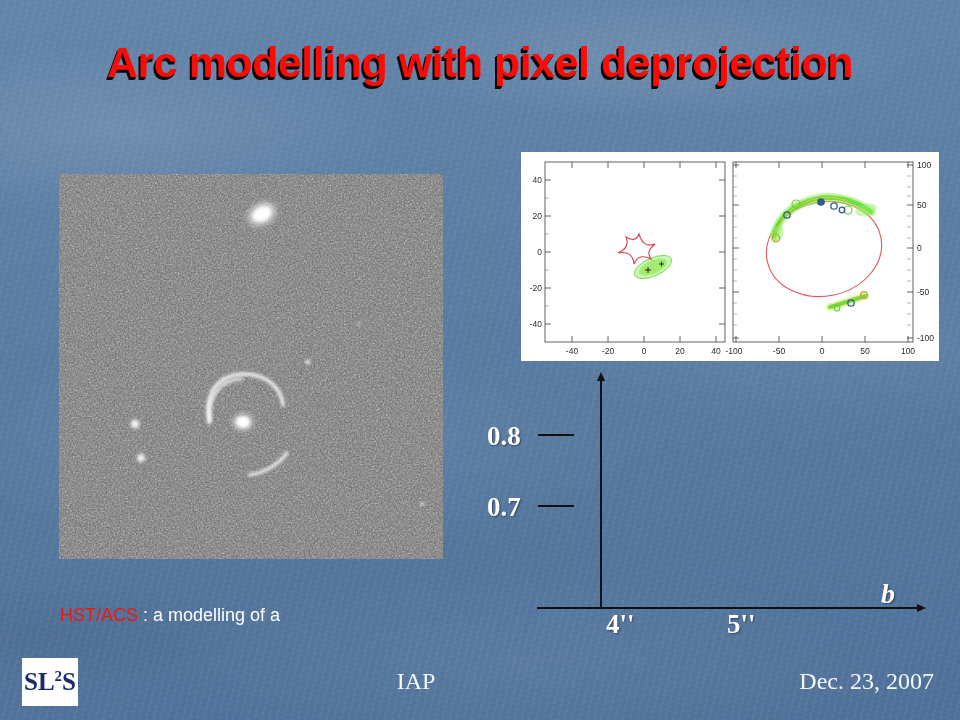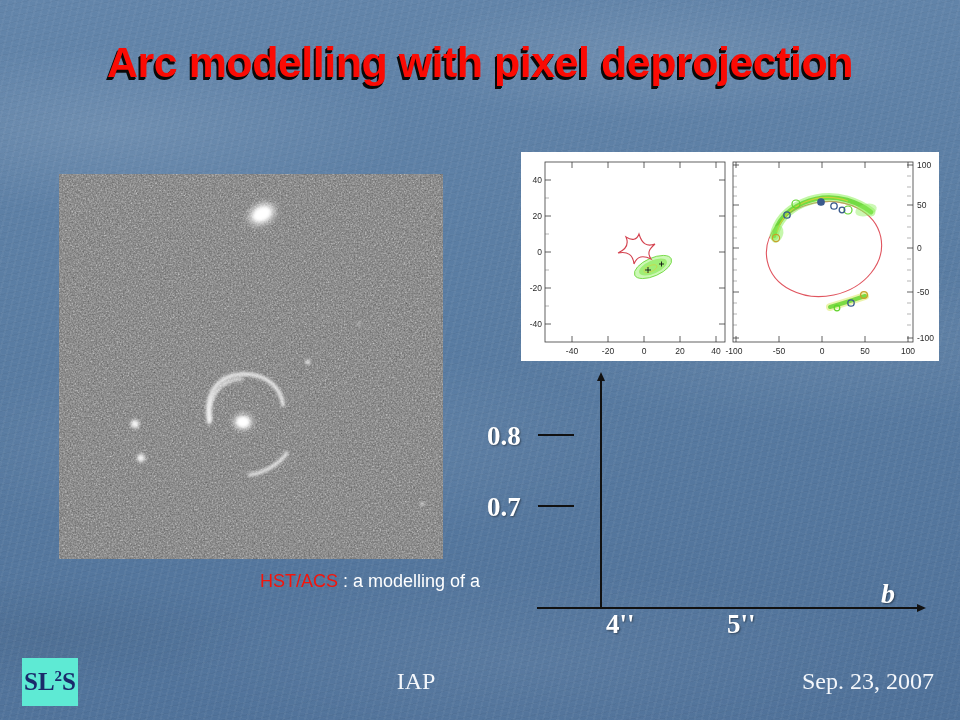--- a/index.html
+++ b/index.html
@@ -43,26 +43,26 @@
   #hst-panel {
     position: absolute; left: 59px; top: 174px;
     width: 384px; height: 385px;
     background: #7d7d7d;
     overflow: hidden;
   }
   #hst-noise { position: absolute; inset: 0; }
 
   
   #hst-caption {
-    position: absolute; left: 60px; top: 569px;
+    position: absolute; left: 60px; top: 603px;
     width: 420px;
     color: #ffffff;
     font-size: 18px;
     line-height: 25px;
-    text-align: right;
+    text-align: left;
   }
   #hst-caption .hl { color: #f5140a; font-weight: normal; }
   #hst-caption .cap-line2 { display: block; }
 
   
   #lens-figure {
     position: absolute; left: 521px; top: 152px;
     width: 418px; height: 209px;
     background: #ffffff;
   }
@@ -93,21 +93,21 @@
   #anno-5as { left: 727px; top: 609px; }
   #anno-b   { left: 881px; top: 578px; font-style: italic; font-size: 28px; }
 
   
   #axis-overlay { position: absolute; left: 0; top: 0; width: 960px; height: 720px; pointer-events: none; }
 
   
   #footer-logo {
     position: absolute; left: 22px; top: 658px;
     width: 56px; height: 48px;
-    background: #5eead4;
+    background: #ffffff;
     display: flex; align-items: center; justify-content: center;
   }
   #footer-logo .logo-text {
     font-family: "Liberation Serif", serif;
     font-size: 25px;
     font-weight: bold;
     color: #1b2a6b;
     letter-spacing: 0px;
   }
   #footer-logo .logo-text sup { font-size: 15px; }
@@ -461,13 +461,13 @@
 <div class="big-anno" id="anno-08">0.8</div>
 <div class="big-anno" id="anno-07">0.7</div>
 <div class="big-anno" id="anno-4as">4''</div>
 <div class="big-anno" id="anno-5as">5''</div>
 <div class="big-anno" id="anno-b">b</div>
 
 <div id="footer-logo">
   <span class="logo-text"><span>SL</span><sup>2</sup><span>S</span></span>
 </div>
 <div id="footer-venue">IAP</div>
-<div id="footer-date">Sep. 23,  2007</div>
+<div id="footer-date">Dec. 23,  2007</div>
 
 </body></html>

